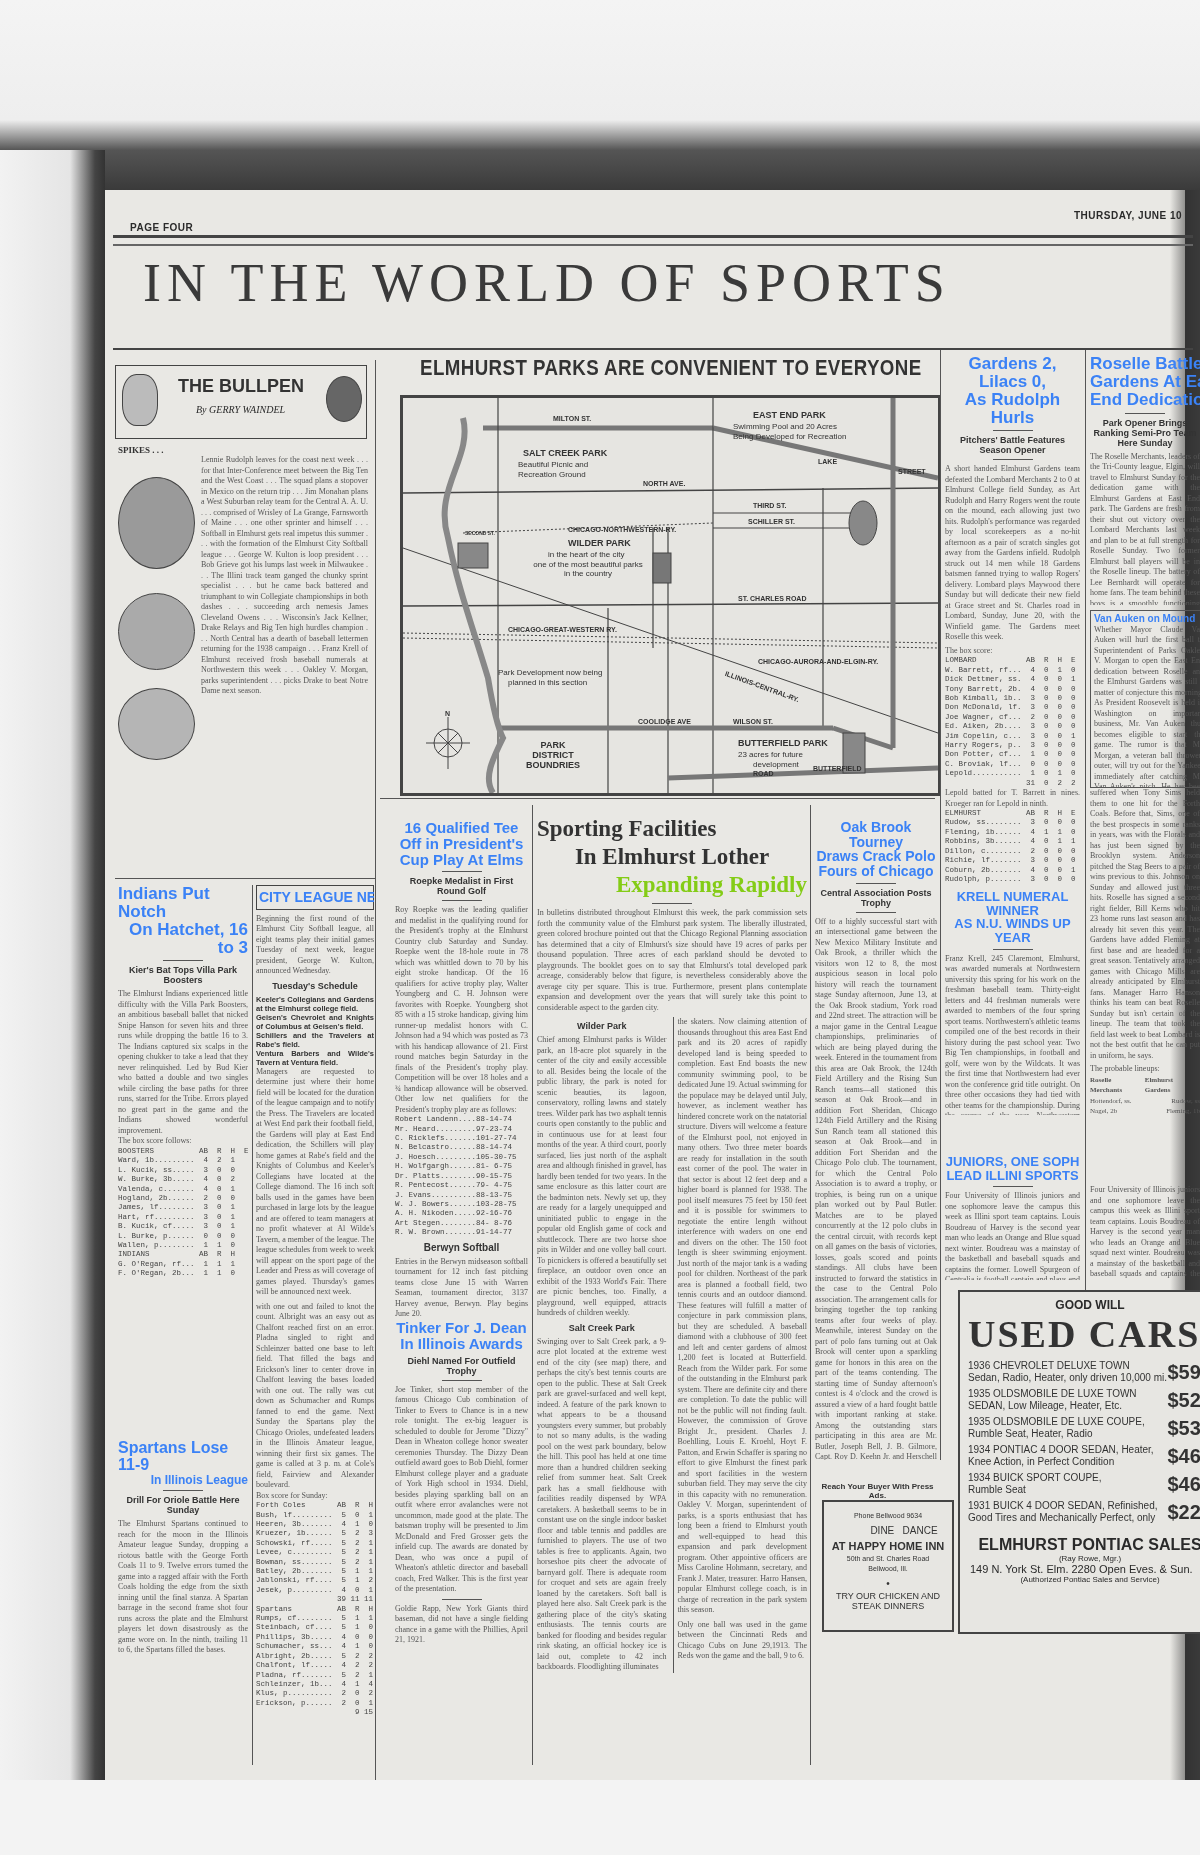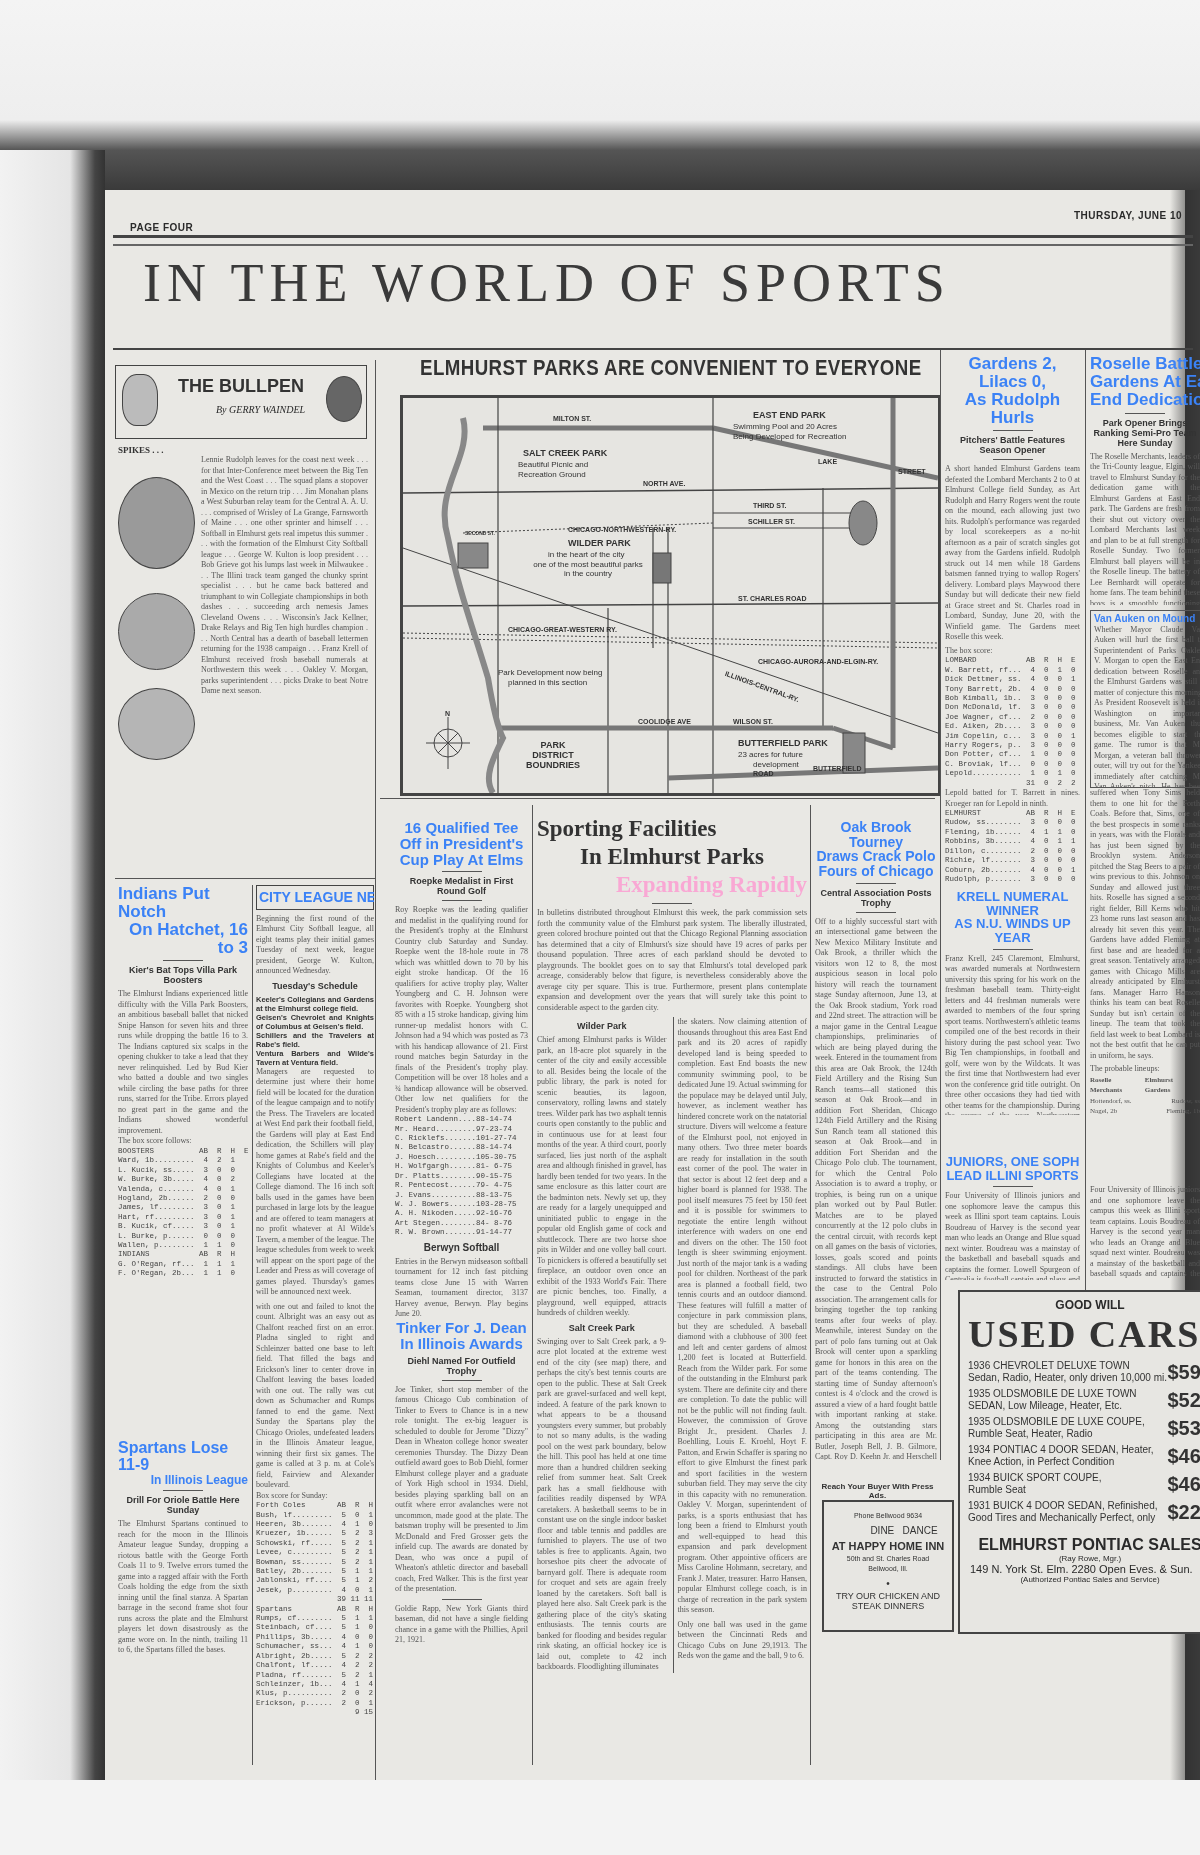--- a/index.html
+++ b/index.html
@@ -16,21 +16,21 @@
   .mast .title{position:absolute;left:30px;top:14px;font:54px "Liberation Serif",serif;letter-spacing:6px;color:#3a3a3a;white-space:nowrap;}
   .mast .sub{position:absolute;left:155px;top:80px;font:17px "Liberation Serif",serif;letter-spacing:2px;color:#333;white-space:nowrap;}
   .col{position:absolute;font-size:8px;line-height:10.5px;color:#555;text-align:justify;overflow:hidden;}
   .vr{position:absolute;width:1px;background:#555;}
   .hr{position:absolute;height:1px;background:#555;}
   .hd{font-family:"Liberation Sans",sans-serif;font-weight:bold;color:#3b82f6;text-align:center;line-height:1.05;}
   .sub-hd{font:bold 9px "Liberation Sans",sans-serif;color:#333;text-align:center;margin:4px 0;}
   .dash{width:40px;border-top:1px solid #555;margin:4px auto;}
   .bullpen-box{position:absolute;left:115px;top:365px;width:250px;height:72px;border:1px solid #444;}
   .bullpen-box .t{position:absolute;left:62px;top:10px;font:bold 18px "Liberation Sans",sans-serif;color:#333;}
-  .bullpen-box .by{position:absolute;left:80px;top:38px;font:italic 10px "Liberation Serif",serif;margin-left:20px;}
+  .bullpen-box .by{position:absolute;left:80px;top:38px;font:italic 10px "Liberation Serif",serif;}
   .cartoon{position:absolute;border-radius:50%;background:#9a9a9a;border:1px solid #444;}
   .map{position:absolute;left:400px;top:395px;width:535px;height:395px;border:3px solid #444;background:#e6e5e1;}
   .map .lbl{position:absolute;font:bold 7px "Liberation Sans",sans-serif;color:#333;white-space:nowrap;}
   .map .pk{position:absolute;font:bold 9px "Liberation Sans",sans-serif;color:#333;text-align:center;white-space:nowrap;}
   .map .pkd{position:absolute;font:8px "Liberation Sans",sans-serif;color:#333;text-align:center;white-space:nowrap;}
   .maptitle{position:absolute;left:420px;top:355px;font:bold 22px "Liberation Sans",sans-serif;color:#333;white-space:nowrap;letter-spacing:0.5px;transform:scaleX(.85);transform-origin:left;}
   .box{font-family:"Liberation Mono",monospace;font-size:7.5px;line-height:9.4px;color:#444;white-space:pre;}
   .ad{position:absolute;border:2px solid #444;background:#e7e6e2;}
   .car{display:flex;justify-content:space-between;align-items:center;margin:4px 8px;}
   .car .d{font:10px "Liberation Sans",sans-serif;color:#333;line-height:12px;}
@@ -392,22 +392,22 @@
   <div class="sub-hd">Diehl Named For Outfield Trophy</div>
   <div class="dash"></div>
   <span>Joe Tinker, short stop member of the famous Chicago Cub combination of Tinker to Evers to Chance is in a new role tonight. The ex-big leaguer is scheduled to double for Jerome "Dizzy" Dean in Wheaton college honor sweater ceremonies Thursday. The Dizzy Dean outfield award goes to Bob Diehl, former Elmhurst college player and a graduate of York High school in 1934. Diehl, besides playing sparkling ball on an outfit where error avalanches were not uncommon, made good at the plate. The batsman trophy will be presented to Jim McDonald and Fred Grosser gets the infield cup. The awards are donated by Dean, who was once a pupil of Wheaton's athletic director and baseball coach, Fred Walker. This is the first year of the presentation.</span>
   <div class="dash"></div>
   <span>Goldie Rapp, New York Giants third baseman, did not have a single fielding chance in a game with the Phillies, April 21, 1921.</span>
 </div>
 <div class="vr" style="left:532px;top:805px;height:960px;"></div>
 
 <div class="col" style="left:537px;top:815px;width:270px;height:960px;">
   <div style="font:bold 23px 'Liberation Serif',serif;color:#333;text-align:left;line-height:28px;">Sporting Facilities</div>
-  <div style="font:bold 23px 'Liberation Serif',serif;color:#333;text-align:center;line-height:28px;">In Elmhurst Parks</div>
-  <div style="font:bold 23px 'Liberation Serif',serif;color:#f9a8d4;text-align:right;line-height:28px;">Expanding Rapidly</div>
+  <div style="font:bold 23px 'Liberation Serif',serif;color:#333;text-align:center;line-height:28px;">In Elmhurst Lother</div>
+  <div style="font:bold 23px 'Liberation Serif',serif;color:#84cc16;text-align:right;line-height:28px;">Expanding Rapidly</div>
   <div class="dash"></div>
   <div style="margin-bottom:4px">In bulletins distributed throughout Elmhurst this week, the park commission sets forth the community value of the Elmhurst park system. The liberally illustrated, green colored brochure pointed out that the Chicago Regional Planning association has determined that a city of Elmhurst's size should have 19 acres of parks per thousand population. Three acres of each parkland should be devoted to playgrounds. The booklet goes on to say that Elmhurst's total developed park acreage, considerably below that figure, is nevertheless considerably above the average city per square. This is true. Furthermore, present plans contemplate expansion and development over the years that will surely take this point to considerable aspect to the garden city.</div>
   <div style="display:flex;gap:6px;">
     <div style="width:132px;">
       <div class="sub-hd">Wilder Park</div>
       <span>Chief among Elmhurst parks is Wilder park, an 18-acre plot squarely in the center of the city and easily accessible to all. Besides being the locale of the public library, the park is noted for scenic beauties, its lagoon, conservatory, rolling lawns and stately trees. Wilder park has two asphalt tennis courts open constantly to the public and in continuous use for at least four months of the year. A third court, poorly surfaced, lies just north of the asphalt area and although finished in gravel, has hardly been tended for two years. In the same enclosure as this latter court are the badminton nets. Newly set up, they are ready for a largely unequipped and uninitiated public to engage in the popular old English game of cock and shuttlecock. There are two horse shoe pits in Wilder and one volley ball court. To picnickers is offered a beautifully set fireplace, an outdoor oven once an exhibit of the 1933 World's Fair. There are picnic benches, too. Finally, a playground, well equipped, attracts hundreds of children weekly.</span>
       <div class="sub-hd">Salt Creek Park</div>
       <span>Swinging over to Salt Creek park, a 9-acre plot located at the extreme west end of the city (see map) there, and perhaps the city's best tennis courts are open to the public. These at Salt Creek park are gravel-surfaced and well kept, indeed. A feature of the park known to what appears to be a thousand youngsters every summer, but probably to not so many adults, is the wading pool on the west park boundary, below the hill. This pool has held at one time more than a hundred children seeking relief from summer heat. Salt Creek park has a small fieldhouse with facilities readily dispensed by WPA caretakers. A basketball seems to be in constant use on the single indoor basket floor and table tennis and paddles are furnished to players. The use of two tables is free to applicants. Again, two horseshoe pits cheer the advocate of barnyard golf. There is adequate room for croquet and sets are again freely loaned by the caretakers. Soft ball is played here also. Salt Creek park is the gathering place of the city's skating enthusiasts. The tennis courts are banked for flooding and besides regular rink skating, an official hockey ice is laid out, complete to 42 inch backboards. Floodlighting illuminates</span>
     </div>
     <div style="width:132px;border-left:1px solid #555;padding-left:4px;">

